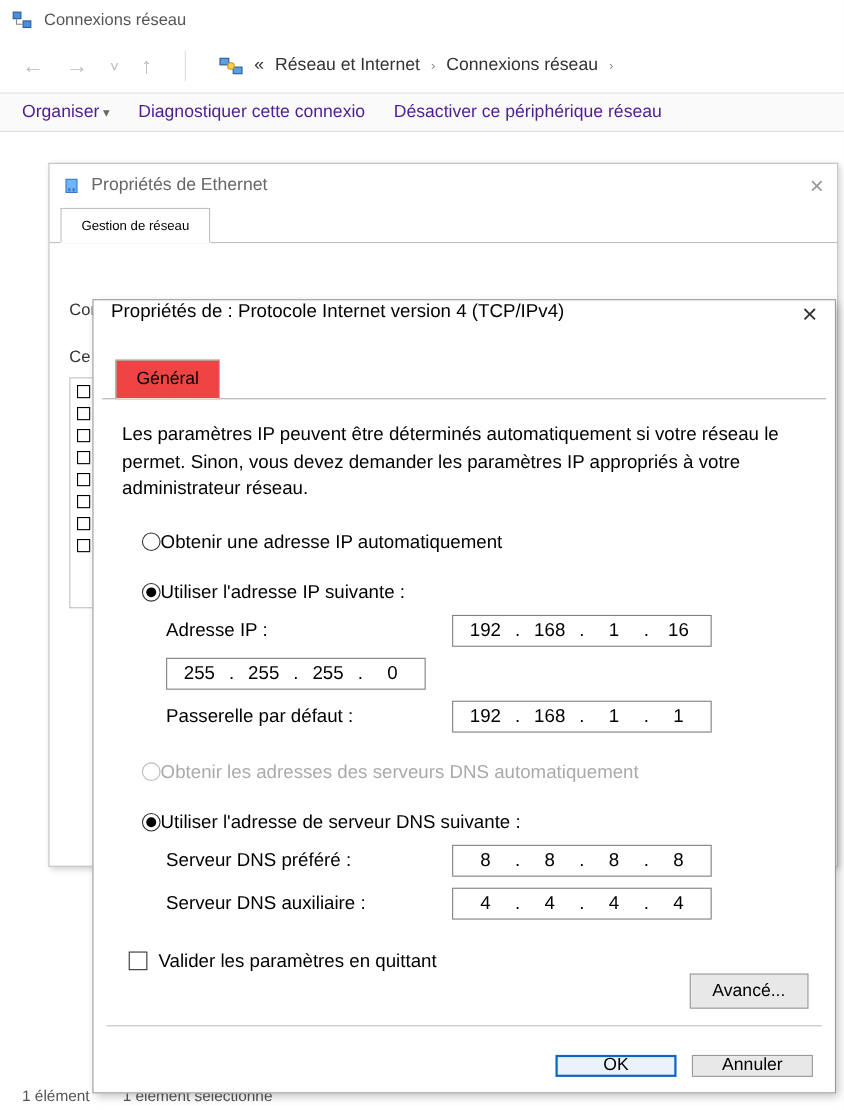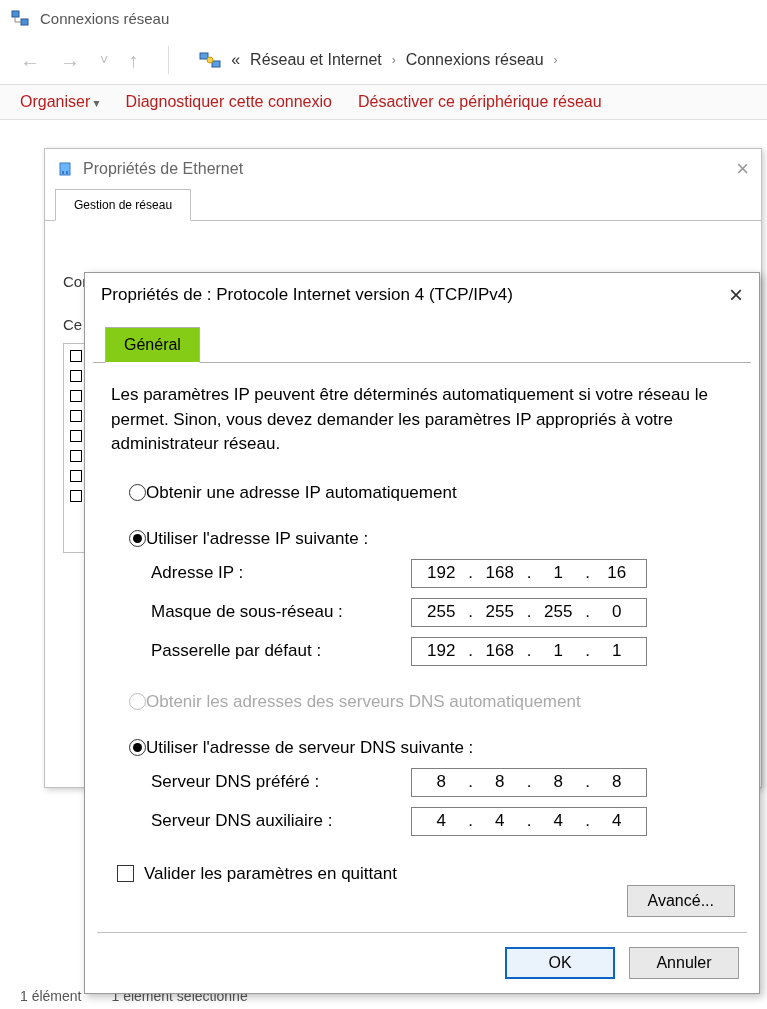--- a/index.html
+++ b/index.html
@@ -13,21 +13,21 @@
 
   .nav-row { display: flex; align-items: center; padding: 10px 20px; gap: 20px; }
   .nav-arrow { font-size: 20px; color: #bbb; }
   .nav-arrow.chev { font-size: 14px; }
   .nav-sep { width: 1px; height: 28px; background: #ddd; margin: 0 10px; }
   .breadcrumb { display: flex; align-items: center; gap: 10px; font-size: 16px; color: #333; }
   .bc-icon { width: 22px; height: 18px; }
   .bc-item { white-space: nowrap; }
   .bc-chev { color: #888; font-size: 12px; }
 
-  .toolbar { display: flex; align-items: center; padding: 8px 20px; gap: 26px; font-size: 16px; color: #b91c1c; border-top: 1px solid #e0e0e0; border-bottom: 1px solid #e0e0e0; background: #fafafa; }
+  .toolbar { display: flex; align-items: center; padding: 8px 20px; gap: 26px; font-size: 16px; color: #4c1d95; border-top: 1px solid #e0e0e0; border-bottom: 1px solid #e0e0e0; background: #fafafa; }
   .org-drop::after { content: " ▾"; font-size: 12px; color: #666; }
 
   .status-bar { position: absolute; left: 20px; bottom: 5px; font-size: 14px; color: #555; display: flex; gap: 30px; }
 
   
   .dlg-eth { position: absolute; left: 44px; top: 148px; width: 718px; height: 640px; background: #fff; border: 1px solid #c0c0c0; box-shadow: 2px 2px 6px rgba(0,0,0,0.2); }
   .dlg-eth-title { display: flex; align-items: center; height: 40px; padding: 0 12px; font-size: 16px; color: #666; }
   .eth-icon { width: 16px; height: 16px; margin-right: 10px; }
   .dlg-eth-close { margin-left: auto; font-size: 22px; color: #999; font-family: Arial; }
 
@@ -35,25 +35,25 @@
   .eth-tab { border: 1px solid #c0c0c0; border-bottom: 1px solid #fff; margin-bottom: -1px; padding: 8px 18px; font-size: 12px; background: #fff; }
 
   .eth-body { padding: 18px 18px; font-size: 15px; color: #333; }
   .eth-conn-label { margin-bottom: 26px; margin-top: 34px; }
   .eth-ce-label { margin-bottom: 10px; }
   .eth-list { border: 1px solid #c0c0c0; width: 50px; height: 210px; display: flex; flex-direction: column; gap: 8px; padding: 6px; }
   .eth-list-item { width: 12px; height: 12px; border: 1px solid #000; background: #fff; }
 
   
   .dlg-ip { position: absolute; left: 84px; top: 272px; width: 676px; height: 722px; background: #fff; border: 1px solid #9a9a9a; box-shadow: 3px 3px 8px rgba(0,0,0,0.25); }
-  .ip-title { display: flex; align-items: center; height: 44px; padding: 0 16px; font-size: 17px; gap: 48px; }
+  .ip-title { display: flex; height: 44px; padding: 0 16px; font-size: 17px; gap: 48px; }
   .ip-close { margin-left: auto; font-size: 24px; color: #333; font-family: Arial; cursor: pointer; }
 
   .ip-tab-row { padding-left: 12px; display: flex; border-bottom: 1px solid #b0b0b0; margin: 10px 8px 0 8px; }
-  .ip-tab { border: 1px solid #b0b0b0; border-bottom: 1px solid #fff; margin-bottom: -1px; padding: 8px 18px; font-size: 16px; background: #84cc16; }
+  .ip-tab { border: 1px solid #b0b0b0; border-bottom: 1px solid #fff; margin-bottom: -1px; padding: 8px 18px; font-size: 16px; background: #ef4444; }
 
   .ip-body { padding: 20px 26px 10px 26px; }
   .ip-desc { font-size: 17px; line-height: 1.45; margin-bottom: 24px; }
 
   .radio-row { display: flex; align-items: center; margin: 26px 0 10px 18px; font-size: 17px; }
   .radio { width: 17px; height: 17px; border: 1px solid #333; border-radius: 50%; display: inline-flex; align-items: center; justify-content: center; flex-shrink: 0; }
   .radio.disabled { border-color: #bbb; }
   .radio.checked::after { content: ""; width: 9px; height: 9px; background: #000; border-radius: 50%; }
   .radio-label.disabled { color: #aaa; }
 
@@ -63,21 +63,21 @@
   .ip-input { width: 236px; height: 29px; border: 1px solid #808080; display: flex; align-items: center; justify-content: space-evenly; font-family: "Courier New", monospace; font-size: 17px; padding: 0 4px; }
   .ip-oct { width: 40px; text-align: center; }
   .ip-dot { width: 8px; text-align: center; }
 
   .chk-row { display: flex; align-items: center; gap: 10px; font-size: 17px; margin: 28px 0 0 6px; }
   .chk { width: 17px; height: 17px; border: 1px solid #333; flex-shrink: 0; }
 
   .adv-btn { position: absolute; right: 24px; bottom: 76px; border: 1px solid #999; background: #e8e8e8; padding: 6px 20px; font-size: 16px; }
 
   .ip-btn-row { position: absolute; right: 20px; bottom: 14px; display: flex; gap: 14px; }
-  .ip-btn { border: 1px solid #999; background: #e8e8e8; width: 110px; height: 32px; display: flex; align-items: center; justify-content: center; font-size: 16px; }
+  .ip-btn { border: 1px solid #999; background: #e8e8e8; width: 110px; height: 20px; display: flex; align-items: center; justify-content: center; font-size: 16px; }
   .ip-btn.primary { border: 2px solid #0b66c3; background: #eaf3fc; }
 
   .ip-sep { position: absolute; left: 12px; right: 12px; bottom: 60px; height: 1px; background: #c0c0c0; }
 
   svg { display: block; }
 </style>
 </head>
 <body>
 
 <div class="explorer">
@@ -188,21 +188,20 @@
           <span class="ip-oct">192</span>
             <span class="ip-dot">.</span>
           <span class="ip-oct">168</span>
             <span class="ip-dot">.</span>
           <span class="ip-oct">1</span>
             <span class="ip-dot">.</span>
           <span class="ip-oct">16</span>
         </div>
       </div>
       <div class="field-row">
-        <span class="field-label">Masque de sous-réseau :</span>
         <div class="ip-input">
           <span class="ip-oct">255</span>
             <span class="ip-dot">.</span>
           <span class="ip-oct">255</span>
             <span class="ip-dot">.</span>
           <span class="ip-oct">255</span>
             <span class="ip-dot">.</span>
           <span class="ip-oct">0</span>
         </div>
       </div>

